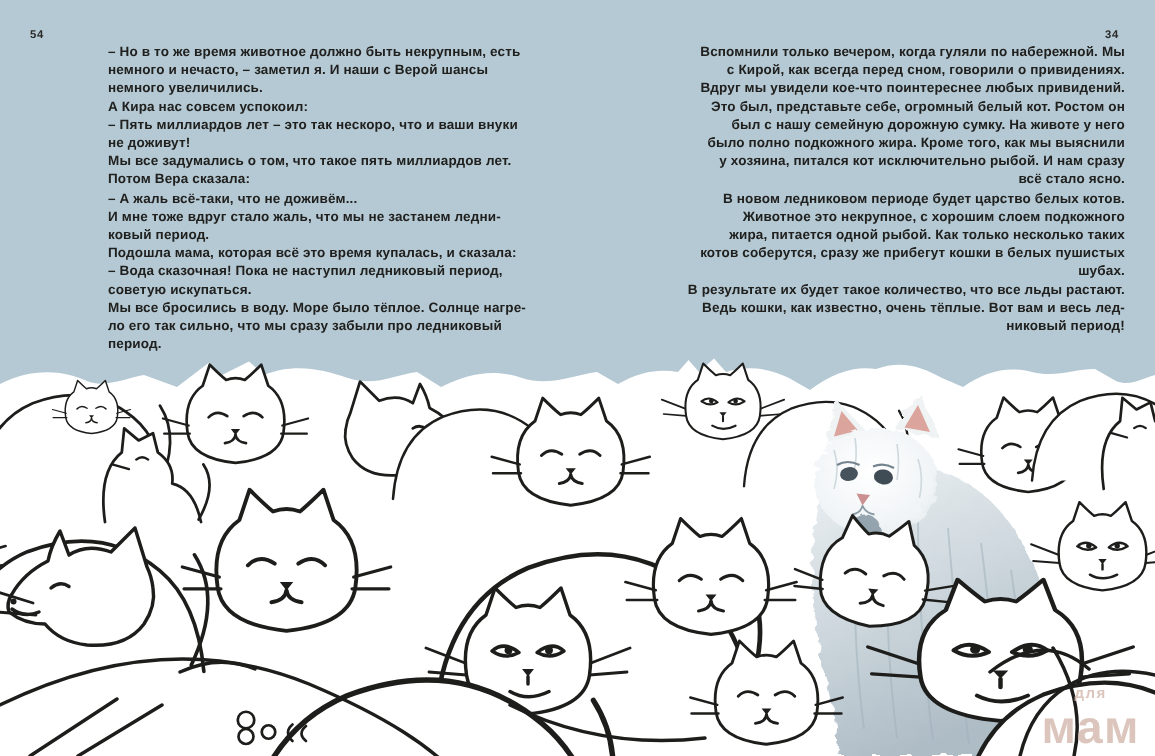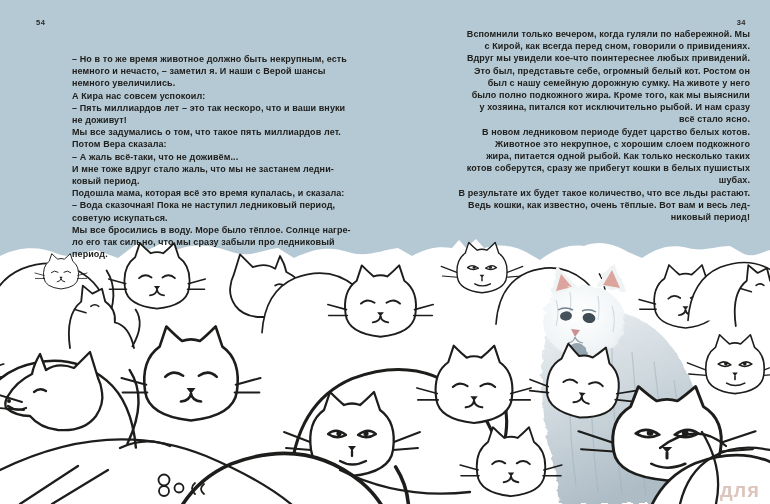--- a/index.html
+++ b/index.html
@@ -5,35 +5,35 @@
   html,body{margin:0;padding:0;background:#888;}
   .spread{
     position:relative;width:770px;height:504px;overflow:hidden;
     background:#ffffff;font-family:"Liberation Sans",sans-serif;
   }
   .illustration{position:absolute;inset:0;z-index:0;}
   .pagenum{
     position:absolute;top:18px;z-index:3;font-size:7.5px;font-weight:bold;
     color:#2a2a28;letter-spacing:.5px;
   }
-  .pagenum.left{left:20px;margin-left:16px;}
+  .pagenum.left{left:20px;}
   .pagenum.right{right:24px;}
   .pagetext{
     position:absolute;top:28px;z-index:3;width:302px;
     font-size:9px;font-weight:bold;line-height:12.2px;color:#20201e;
     white-space:pre-line;letter-spacing:.1px;
   }
-  .pagetext.left{left:72px;margin-top:25px;}
+  .pagetext.left{left:72px;}
   .pagetext.right{left:448px;text-align:right;}
   .watermark{
     position:absolute;right:10px;bottom:4px;z-index:4;text-align:center;
     color:#d7bcb1;opacity:.85;font-weight:bold;line-height:1;
     font-family:"Liberation Sans",sans-serif;
   }
-  .watermark .wm1{display:block;font-size:20px;letter-spacing:1px;}
+  .watermark .wm1{display:block;font-size:10px;letter-spacing:1px;}
   .watermark .wm2{display:block;font-size:31px;margin-top:1px;letter-spacing:1px;}
   
   .ln2{fill:none;stroke:#1d1d1b;stroke-width:2.3;stroke-linecap:round;stroke-linejoin:round;}
   .lnthin{fill:none;stroke:#1d1d1b;stroke-width:1.8;stroke-linecap:round;stroke-linejoin:round;}
 </style>
 </head>
 <body>
 
 <div class="spread">
 
@@ -219,15 +219,16 @@
 Животное это некрупное, с хорошим слоем подкожного
 жира, питается одной рыбой. Как только несколько таких
 котов соберутся, сразу же прибегут кошки в белых пушистых
 шубах.
 В результате их будет такое количество, что все льды растают.
 Ведь кошки, как известно, очень тёплые. Вот вам и весь лед-
 никовый период!</div>
 
   <div class="watermark">
     <span class="wm1">для</span>
+    <span class="wm2">мам</span>
   </div>
 
 </div>
 
 </body></html>

